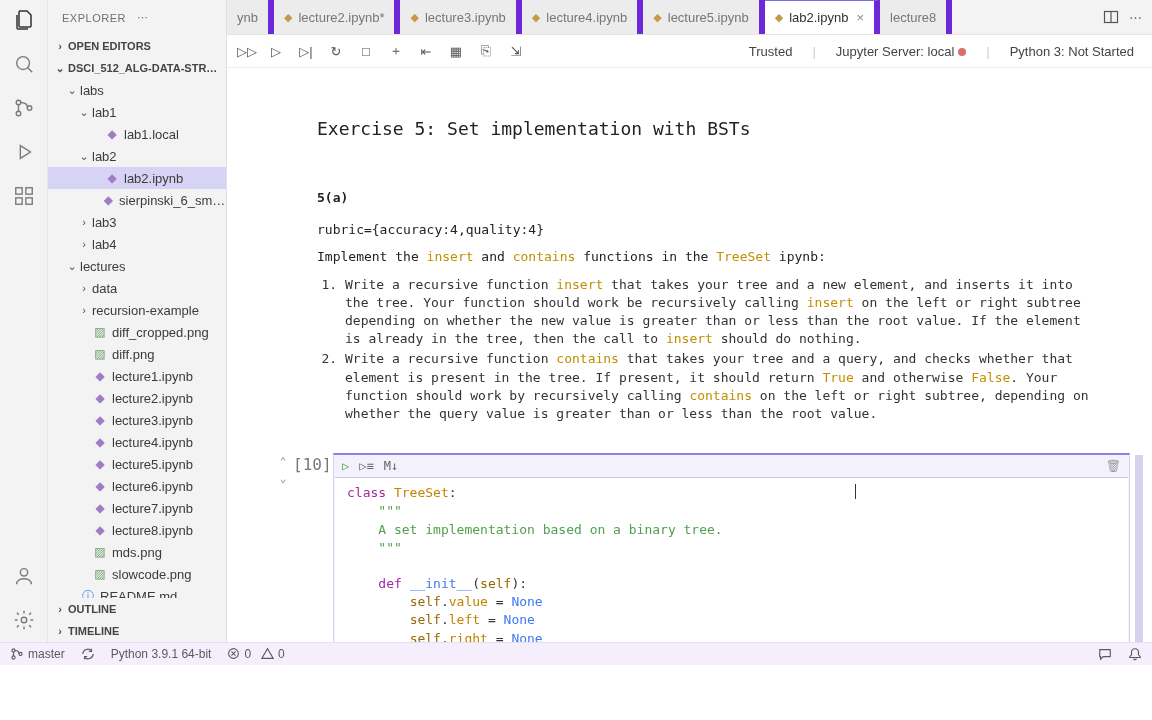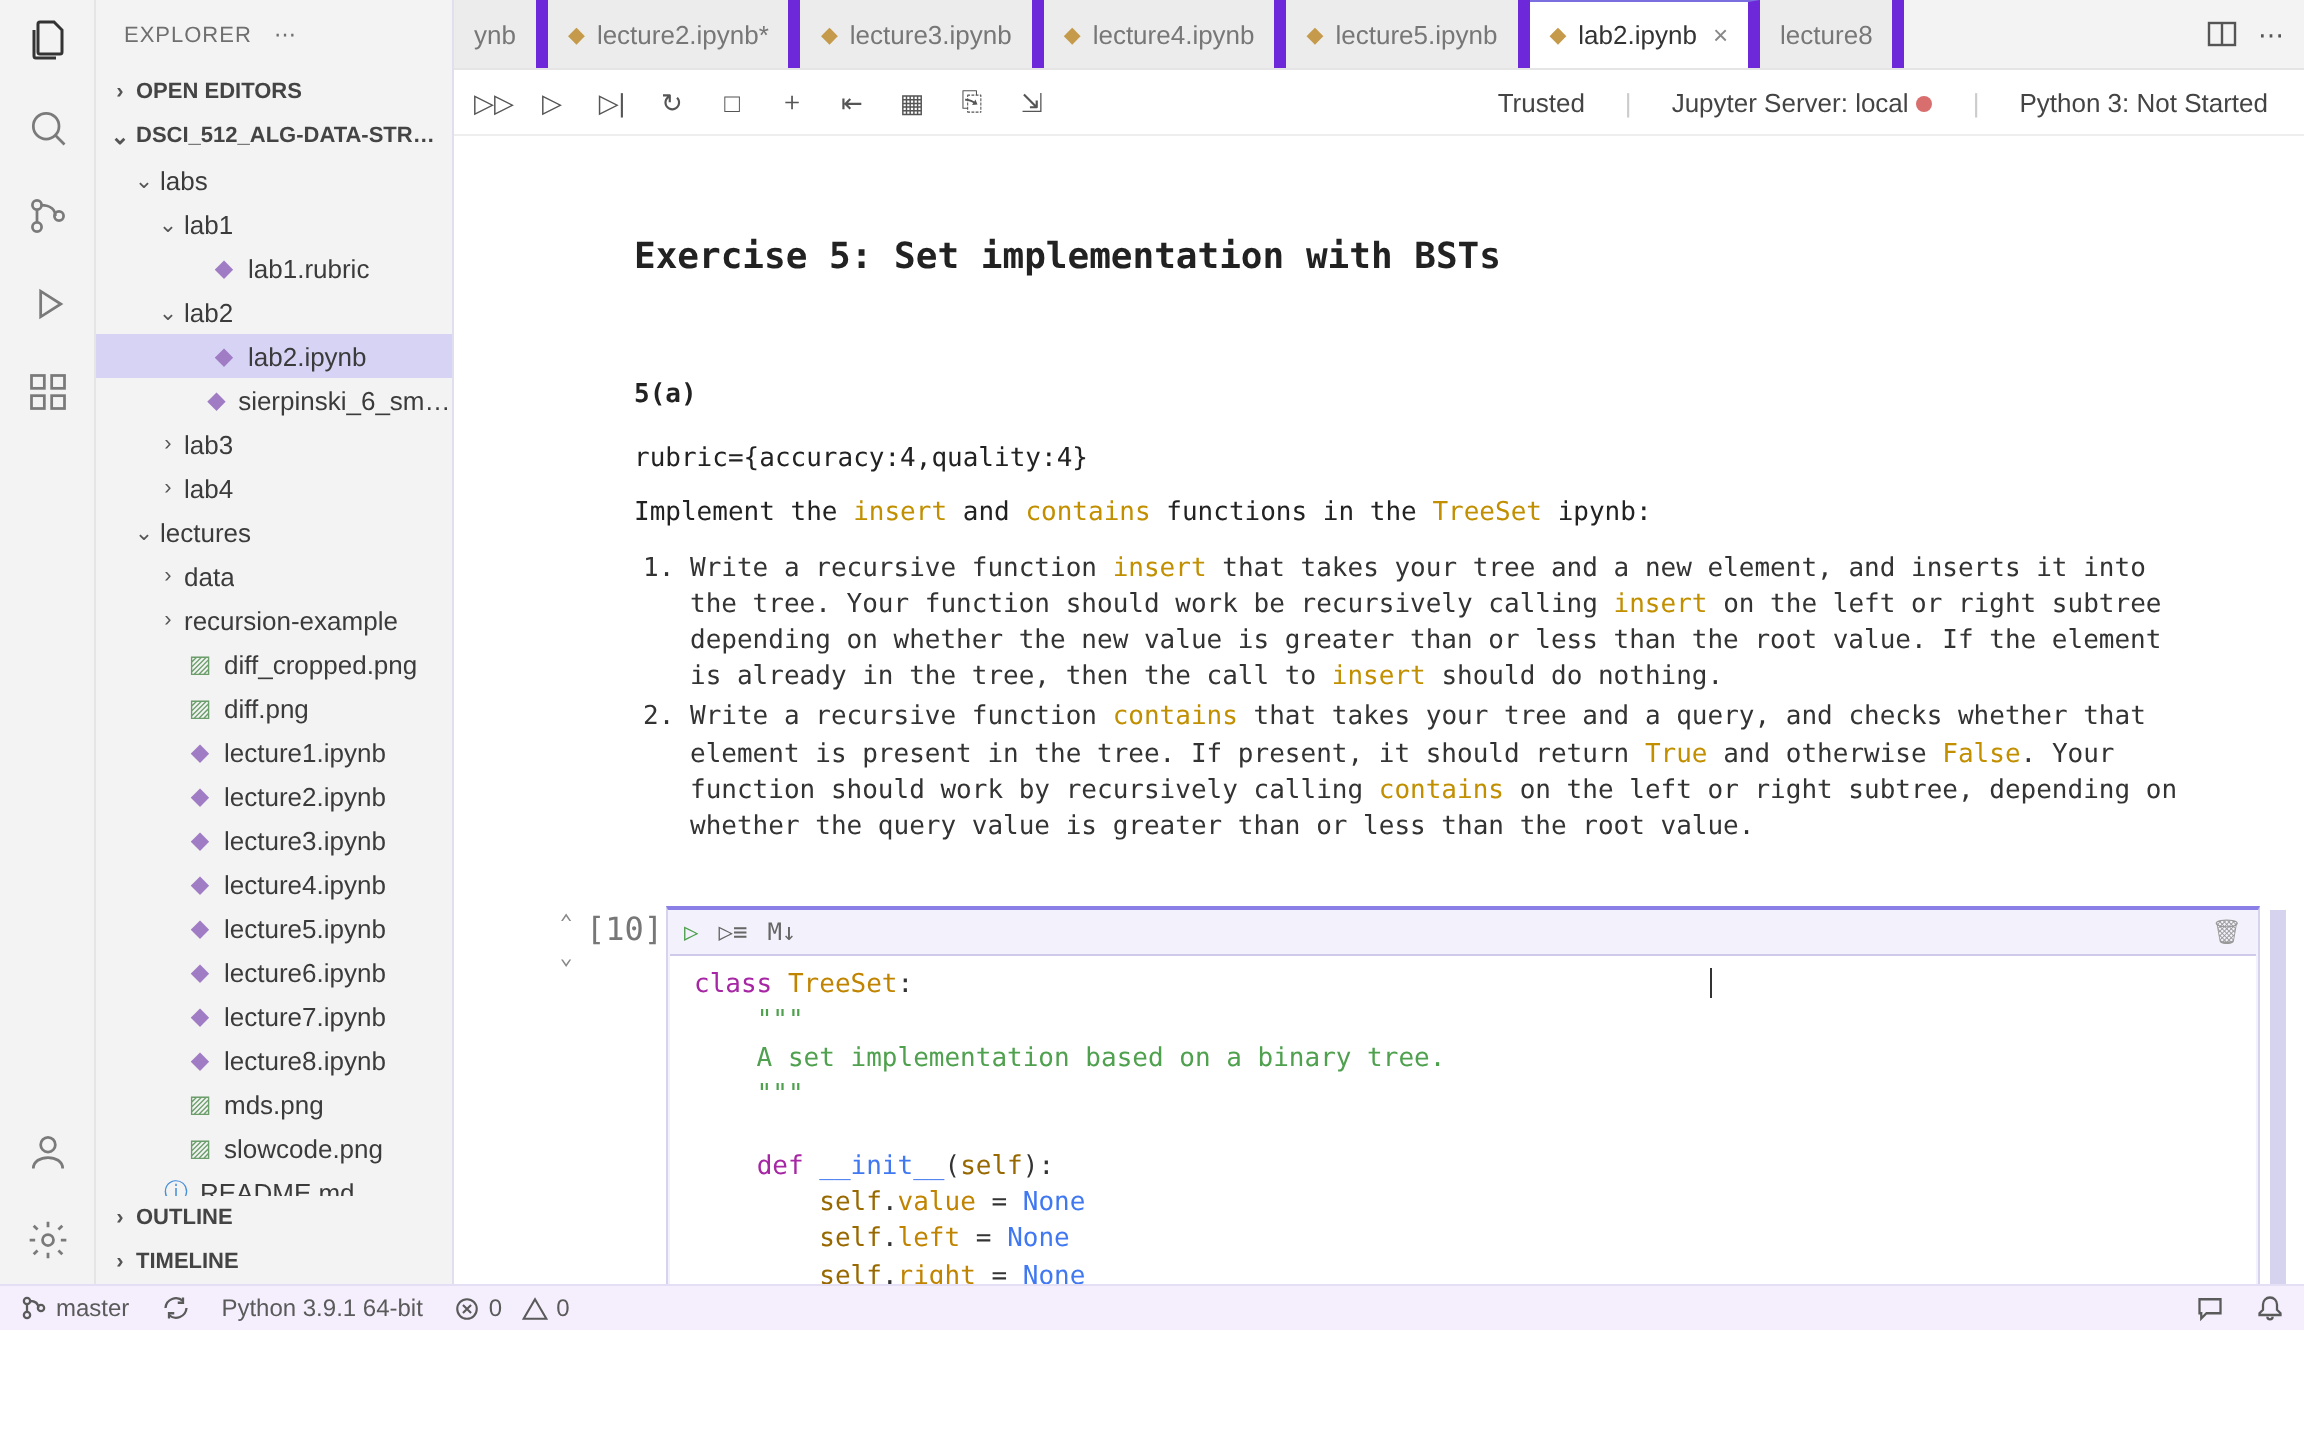--- a/index.html
+++ b/index.html
@@ -29,39 +29,39 @@
 .tab .close { color: #888; font-size: 13px; margin-left: 2px; }
 .tabbar .tb-spacer { flex: 1; }
 .tabbar .tb-actions { display: flex; align-items: center; gap: 10px; padding: 0 10px; color: #555; }
 .toolbar { height: 33px; display: flex; align-items: center; padding: 0 10px; gap: 12px; border-bottom: 1px solid #eee; color: #555; font-size: 13px; }
 .toolbar .tb-icon { width: 18px; text-align: center; cursor: pointer; }
 .toolbar .tb-fill { flex: 1; }
 .toolbar .status { color: #444; padding: 0 8px; }
 .toolbar .link-dot { width: 8px; height: 8px; background: #d96e6e; border-radius: 50%; display:inline-block; margin-left:4px; }
 .notebook { flex: 1; overflow-y: auto; background: #fff; padding: 50px 0 20px 46px; font-family: Menlo, Consolas, monospace; }
 .md-cell { margin: 0 0 30px 0; max-width: 830px; padding-left: 44px; }
-.md-cell h2 { font-family: Menlo, Consolas, monospace; font-weight: 700; font-size: 18px; color: #222; margin-bottom: 18px; }
+.md-cell h2 { font-family: Menlo, Consolas, monospace; font-weight: 400; font-size: 18px; color: #222; margin-bottom: 18px; }
 .md-cell p { font-size: 13px; line-height: 1.35; color: #222; margin-bottom: 10px; }
 .md-cell .sub { font-weight: 700; margin-top: 50px; margin-bottom: 14px; }
 .md-cell code { color: #c18f00; }
 .md-cell ol { margin-left: 28px; font-size: 13px; line-height: 1.4; }
 .md-cell ol li { margin-bottom: 2px; }
 .code-cell { display: flex; margin-top: 22px; position: relative; }
 .code-cell .gutter-controls { width: 20px; display: flex; flex-direction: column; gap: 4px; color: #888; font-size: 11px; padding-top: 2px; align-items: center; }
 .code-cell .prompt { width: 40px; color: #777; font-size: 16px; padding-top: 2px; text-align: right; padding-right: 6px; }
 .code-cell .cell-body { flex: 1; border: 1px solid #d6d3ef; border-top: 2px solid #8a7fe6; background: #f3f2fc; position: relative; margin-right: 22px; }
 .code-cell .cell-toolbar { height: 22px; display: flex; align-items: center; gap: 10px; padding: 0 8px; color: #666; font-size: 12px; border-bottom: 0; }
 .code-cell .cell-toolbar .ct-right { margin-left: auto; color: #999; }
 .code-cell .code { padding: 6px 12px 10px 12px; font-size: 13px; line-height: 1.4; white-space: pre; background: #fff; margin: 0 1px 1px 1px; border-top: 1px solid #cfcae9; position: relative; }
 .code .kw { color: #a626a4; } .code .cls { color: #c18401; } .code .fn { color: #4078f2; } .code .str { color: #50a14f; } .code .slf { color: #986801; } .code .attr { color: #c18401; } .code .none { color: #4078f2; }
 .cursor-caret { position: absolute; width: 1px; height: 15px; background: #333; }
 .right-marker { position: absolute; right: -14px; top: 0; width: 8px; bottom: 0; background: #d6d3ef; }
 .status-bar { height: 23px; background: #f5effd; border-top: 1px solid #e5dff5; display: flex; align-items: center; font-size: 12px; color: #5a5a5a; padding: 0 10px; gap: 16px; }
 .status-bar .sb-spacer { flex: 1; }
-.status-bar .sb-item { display: flex; align-items: center; gap: 4px; cursor: pointer; }
+.status-bar .sb-item { display: flex; gap: 4px; cursor: pointer; }
 svg { display: block; }
 </style>
 </head>
 <body>
 
 <div class="app">
 
   <div class="activity-bar">
     <div class="ab-icon active">
         <svg width="24" height="24" viewBox="0 0 24 24" fill="none" stroke="currentColor" stroke-width="1.5">
@@ -129,21 +129,21 @@
           <span class="twisty">⌄</span>
           <span class="label">labs</span>
         </div>
         <div class="tree-row pad-2 folder">
           <span class="twisty">⌄</span>
           <span class="label">lab1</span>
         </div>
         <div class="tree-row pad-3">
           <span class="twisty"></span>
           <span class="ficon">◆</span>
-          <span class="label">lab1.rubric</span>
+          <span class="label">lab1.local</span>
         </div>
         <div class="tree-row pad-2 folder">
           <span class="twisty">⌄</span>
           <span class="label">lab2</span>
         </div>
         <div class="tree-row pad-3 selected">
           <span class="twisty"></span>
           <span class="ficon">◆</span>
           <span class="label">lab2.ipynb</span>
         </div>

